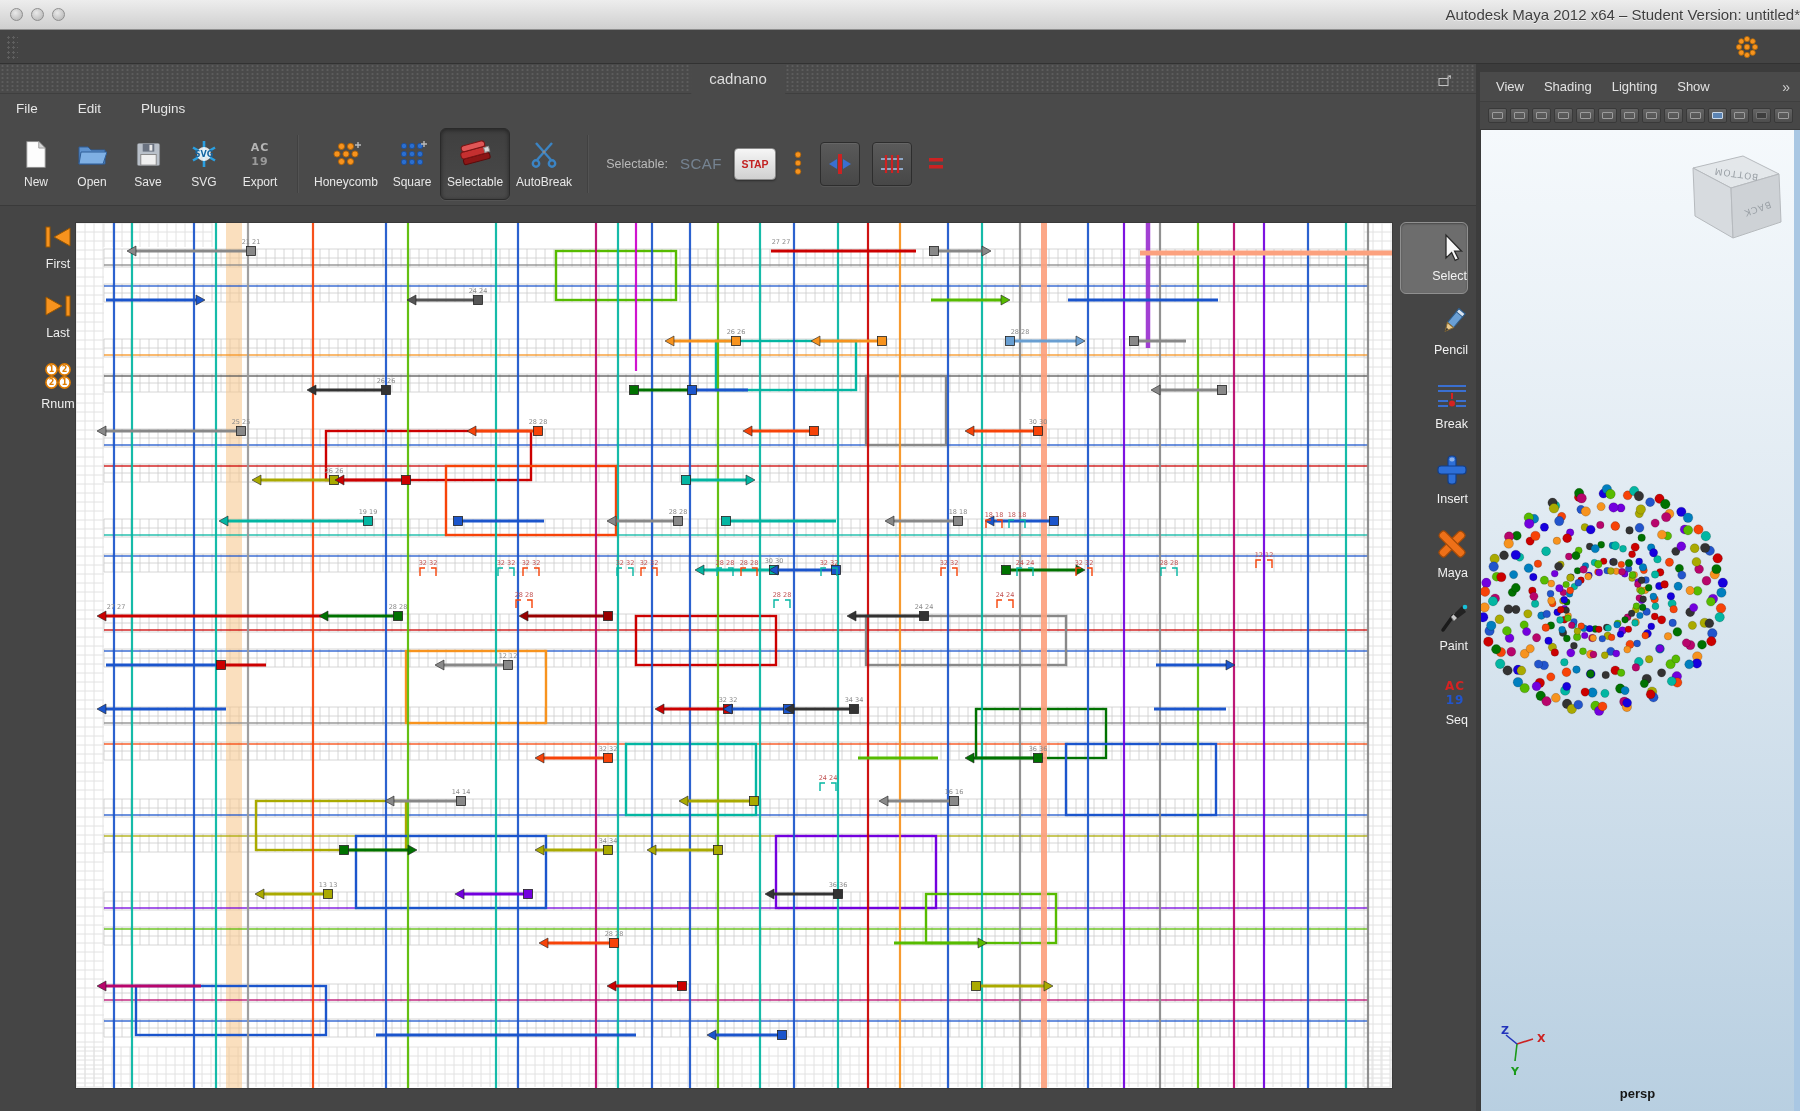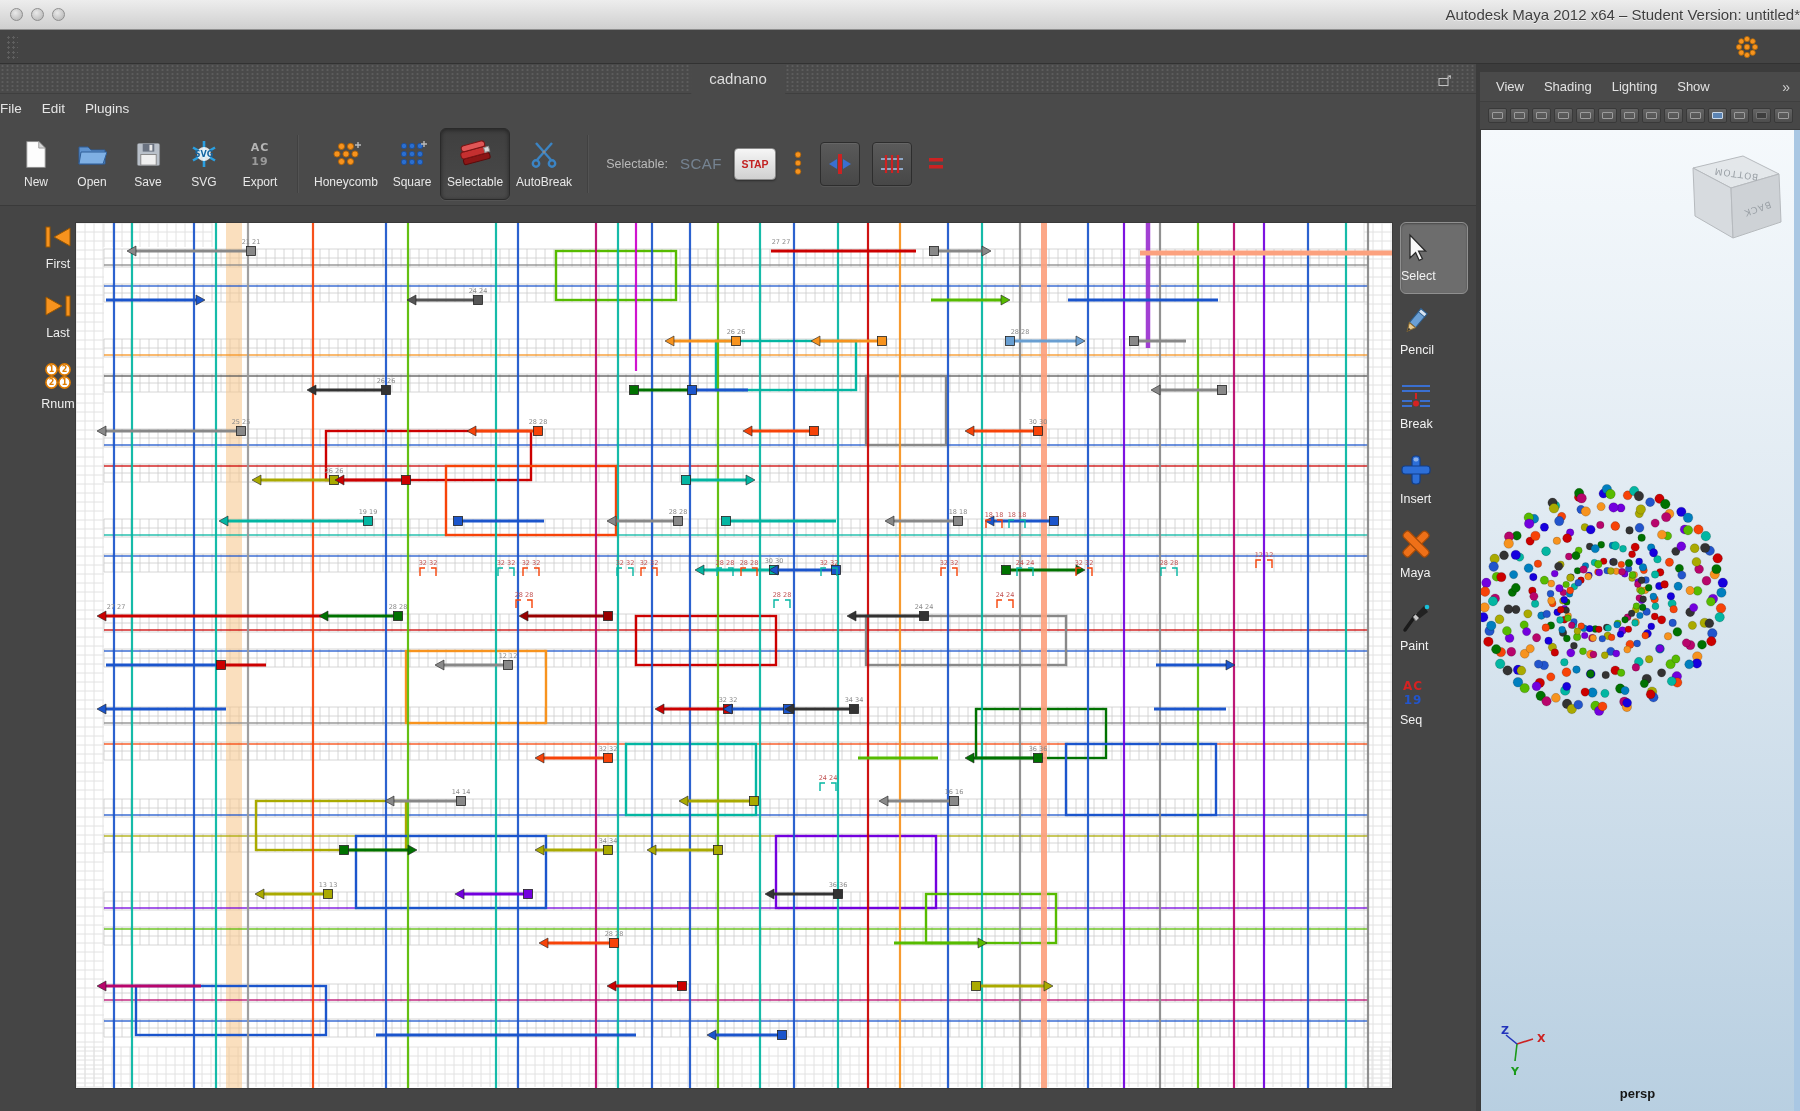--- a/index.html
+++ b/index.html
@@ -27,21 +27,21 @@
     background-image:radial-gradient(#5f5f5f 1px, transparent 1.4px); background-size:5px 5px; }
   #flower { position:absolute; right:40px; top:4px; }
   
   #cad-header { position:absolute; left:0; top:64px; width:1476px; height:30px; background:#4a4a4a;
     border-bottom:1px solid #3f3f3f;
     background-image:radial-gradient(#5d5d5d 1px, transparent 1.3px); background-size:5px 4px; }
   #cad-header .title { position:absolute; left:50%; top:0; transform:translateX(-50%);
     line-height:30px; padding:0 18px; background:#4a4a4a; font-size:15px; color:#dcdcdc; }
   #float-icon { position:absolute; right:24px; top:9px; }
   #cad-menubar { position:absolute; left:0; top:94px; width:1476px; height:28px; background:#4a4a4a;
-    display:flex; align-items:center; gap:20px; font-size:13.5px; color:#e6e6e6; }
+    display:flex; align-items:center; gap:40px; padding-left:16px; font-size:13.5px; color:#e6e6e6; }
   #cad-menubar span { cursor:default; }
   #cad-toolbar { position:absolute; left:0; top:122px; width:1476px; height:84px; background:#4a4a4a;
     border-bottom:1px solid #3a3a3a; display:flex; align-items:center; padding-left:8px; }
   .tb-btn { display:flex; flex-direction:column; align-items:center; justify-content:center;
     gap:5px; min-width:56px; height:72px; color:#e8e8e8; font-size:12px; border-radius:6px; padding:0 6px; }
   .tb-btn .ic { height:32px; display:flex; align-items:center; }
   .tb-btn.active { background:linear-gradient(#3f3f3f,#4a4a4a); border:1px solid #2a2a2a;
     box-shadow:inset 0 1px 4px rgba(0,0,0,.45), 0 1px 0 rgba(255,255,255,.06); }
   .tsep { width:2px; height:58px; margin:0 9px;
     background:linear-gradient(to right,#383838,#5c5c5c); }
@@ -57,21 +57,21 @@
   .bare-btn { display:flex; align-items:center; justify-content:center; padding:0 4px; }
   
   #cad-body { position:absolute; left:0; top:206px; width:1476px; height:905px; background:#454545; }
   #canvas-wrap { position:absolute; left:76px; top:223px; width:1316px; height:865px;
     background:#ffffff; box-shadow:0 0 0 1px #3a3a3a; }
   #left-col { position:absolute; left:0; top:206px; width:76px; height:905px; }
   .lt-item { display:flex; flex-direction:column; align-items:center; gap:4px;
     color:#f0f0f0; font-size:12.5px;padding-left:40px; }
   #right-col { position:absolute; left:1392px; top:206px; width:84px; height:905px; padding-top:16px; }
   .rt-item { width:68px; height:72px; margin:0 auto 2px auto; display:flex; flex-direction:column;
-    align-items:flex-start; justify-content:center; gap:3px; color:#f2f2f2; font-size:12.5px; border-radius:6px; }
+    align-items:flex-end; justify-content:center; gap:3px; color:#f2f2f2; font-size:12.5px; border-radius:6px; }
   .rt-item.active { background:#6d6d6d; border:1px solid #909090;
     box-shadow:inset 0 1px 2px rgba(0,0,0,.35); }
   
   #vp-panel { position:absolute; left:1480px; top:72px; width:320px; height:1047px; }
   #vp-menubar { height:30px; background:#4a4a4a; display:flex; align-items:center; gap:20px;
     padding:0 10px 0 16px; font-size:13px; color:#e2e2e2; border-bottom:1px solid #3f3f3f; }
   #vp-menubar .ovf { margin-left:auto; color:#cfcfcf; font-size:14px; }
   #vp-iconbar { height:28px; background:#474747; display:flex; align-items:center; gap:3px;
     padding-left:8px; border-bottom:1px solid #383838; }
   .vpi { width:19px; height:15px; background:linear-gradient(#646464,#4e4e4e);

